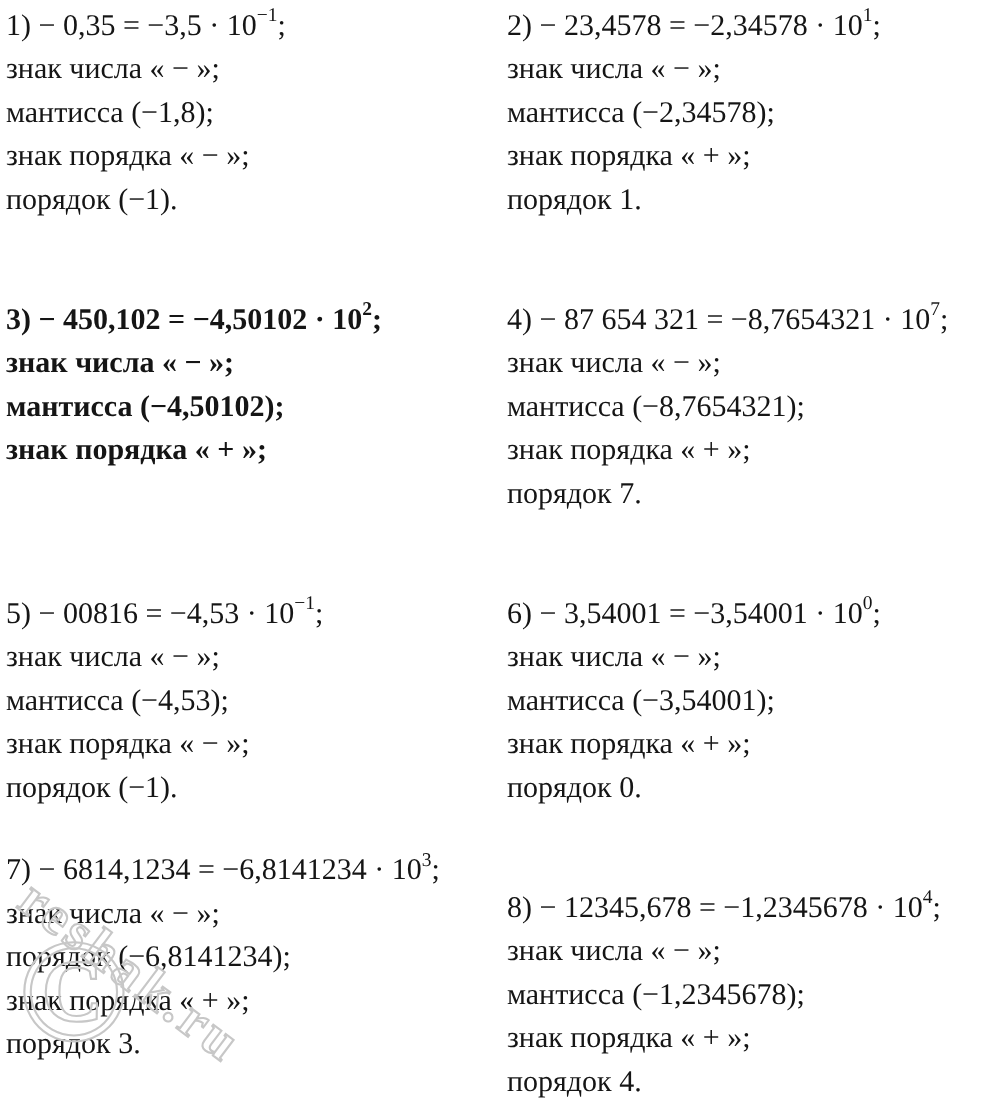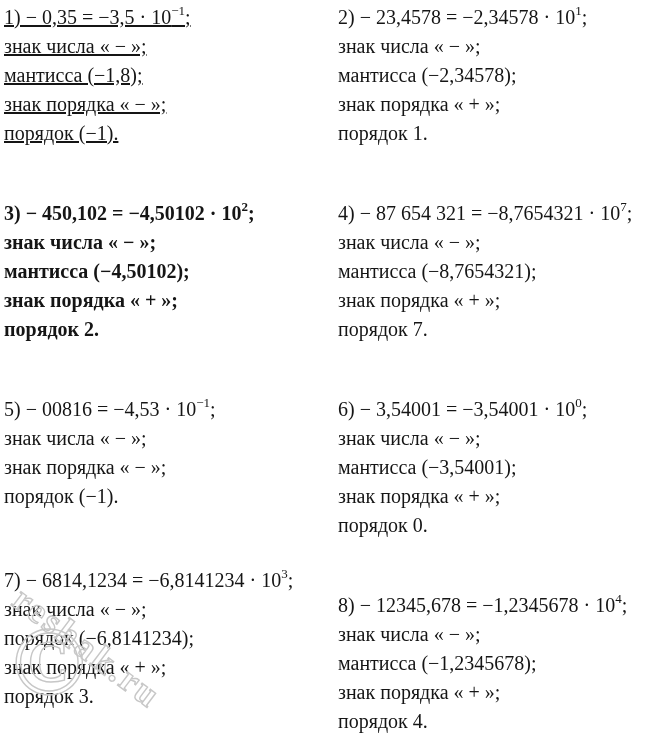--- a/index.html
+++ b/index.html
@@ -20,21 +20,21 @@
     white-space: nowrap;
   }
   .problem .line { height: 29px; }
   .eq sup {
     font-size: 13px;
     line-height: 0;
     position: relative;
     top: -1px;
   }
   
-  .p1 { left: 4px;   top: 3px; text-decoration: underline;   }
+  .p1 { left: 4px;   top: 3px;   }
   .p2 { left: 338px; top: 3px;   }
   .p3 { left: 4px;   top: 199px; font-weight: bold; }
   .p4 { left: 338px; top: 199px; }
   .p5 { left: 4px;   top: 395px; }
   .p6 { left: 338px; top: 395px; }
   .p7 { left: 4px;   top: 566px; }
   .p8 { left: 338px; top: 591px; }
 
   .watermark { position: absolute; pointer-events: none; }
   .wm-text {
@@ -77,34 +77,34 @@
     <div class="line">мантисса (−2,34578);</div>
     <div class="line">знак порядка « + »;</div>
     <div class="line">порядок 1.</div>
   </div>
 
   <div class="problem p3">
     <div class="line eq"><span>3) − 450,102 = −4,50102 · 10</span><sup>2</sup><span>;</span></div>
     <div class="line">знак числа « − »;</div>
     <div class="line">мантисса (−4,50102);</div>
     <div class="line">знак порядка « + »;</div>
-    <div class="line">порядок 2.</div>
   </div>
 
   <div class="problem p4">
     <div class="line eq"><span>4) − 87 654 321 = −8,7654321 · 10</span><sup>7</sup><span>;</span></div>
     <div class="line">знак числа « − »;</div>
     <div class="line">мантисса (−8,7654321);</div>
     <div class="line">знак порядка « + »;</div>
     <div class="line">порядок 7.</div>
   </div>
 
   <div class="problem p5">
     <div class="line eq"><span>5) − 00816 = −4,53 · 10</span><sup>−1</sup><span>;</span></div>
     <div class="line">знак числа « − »;</div>
+    <div class="line">мантисса (−4,53);</div>
     <div class="line">знак порядка « − »;</div>
     <div class="line">порядок (−1).</div>
   </div>
 
   <div class="problem p6">
     <div class="line eq"><span>6) − 3,54001 = −3,54001 · 10</span><sup>0</sup><span>;</span></div>
     <div class="line">знак числа « − »;</div>
     <div class="line">мантисса (−3,54001);</div>
     <div class="line">знак порядка « + »;</div>
     <div class="line">порядок 0.</div>

